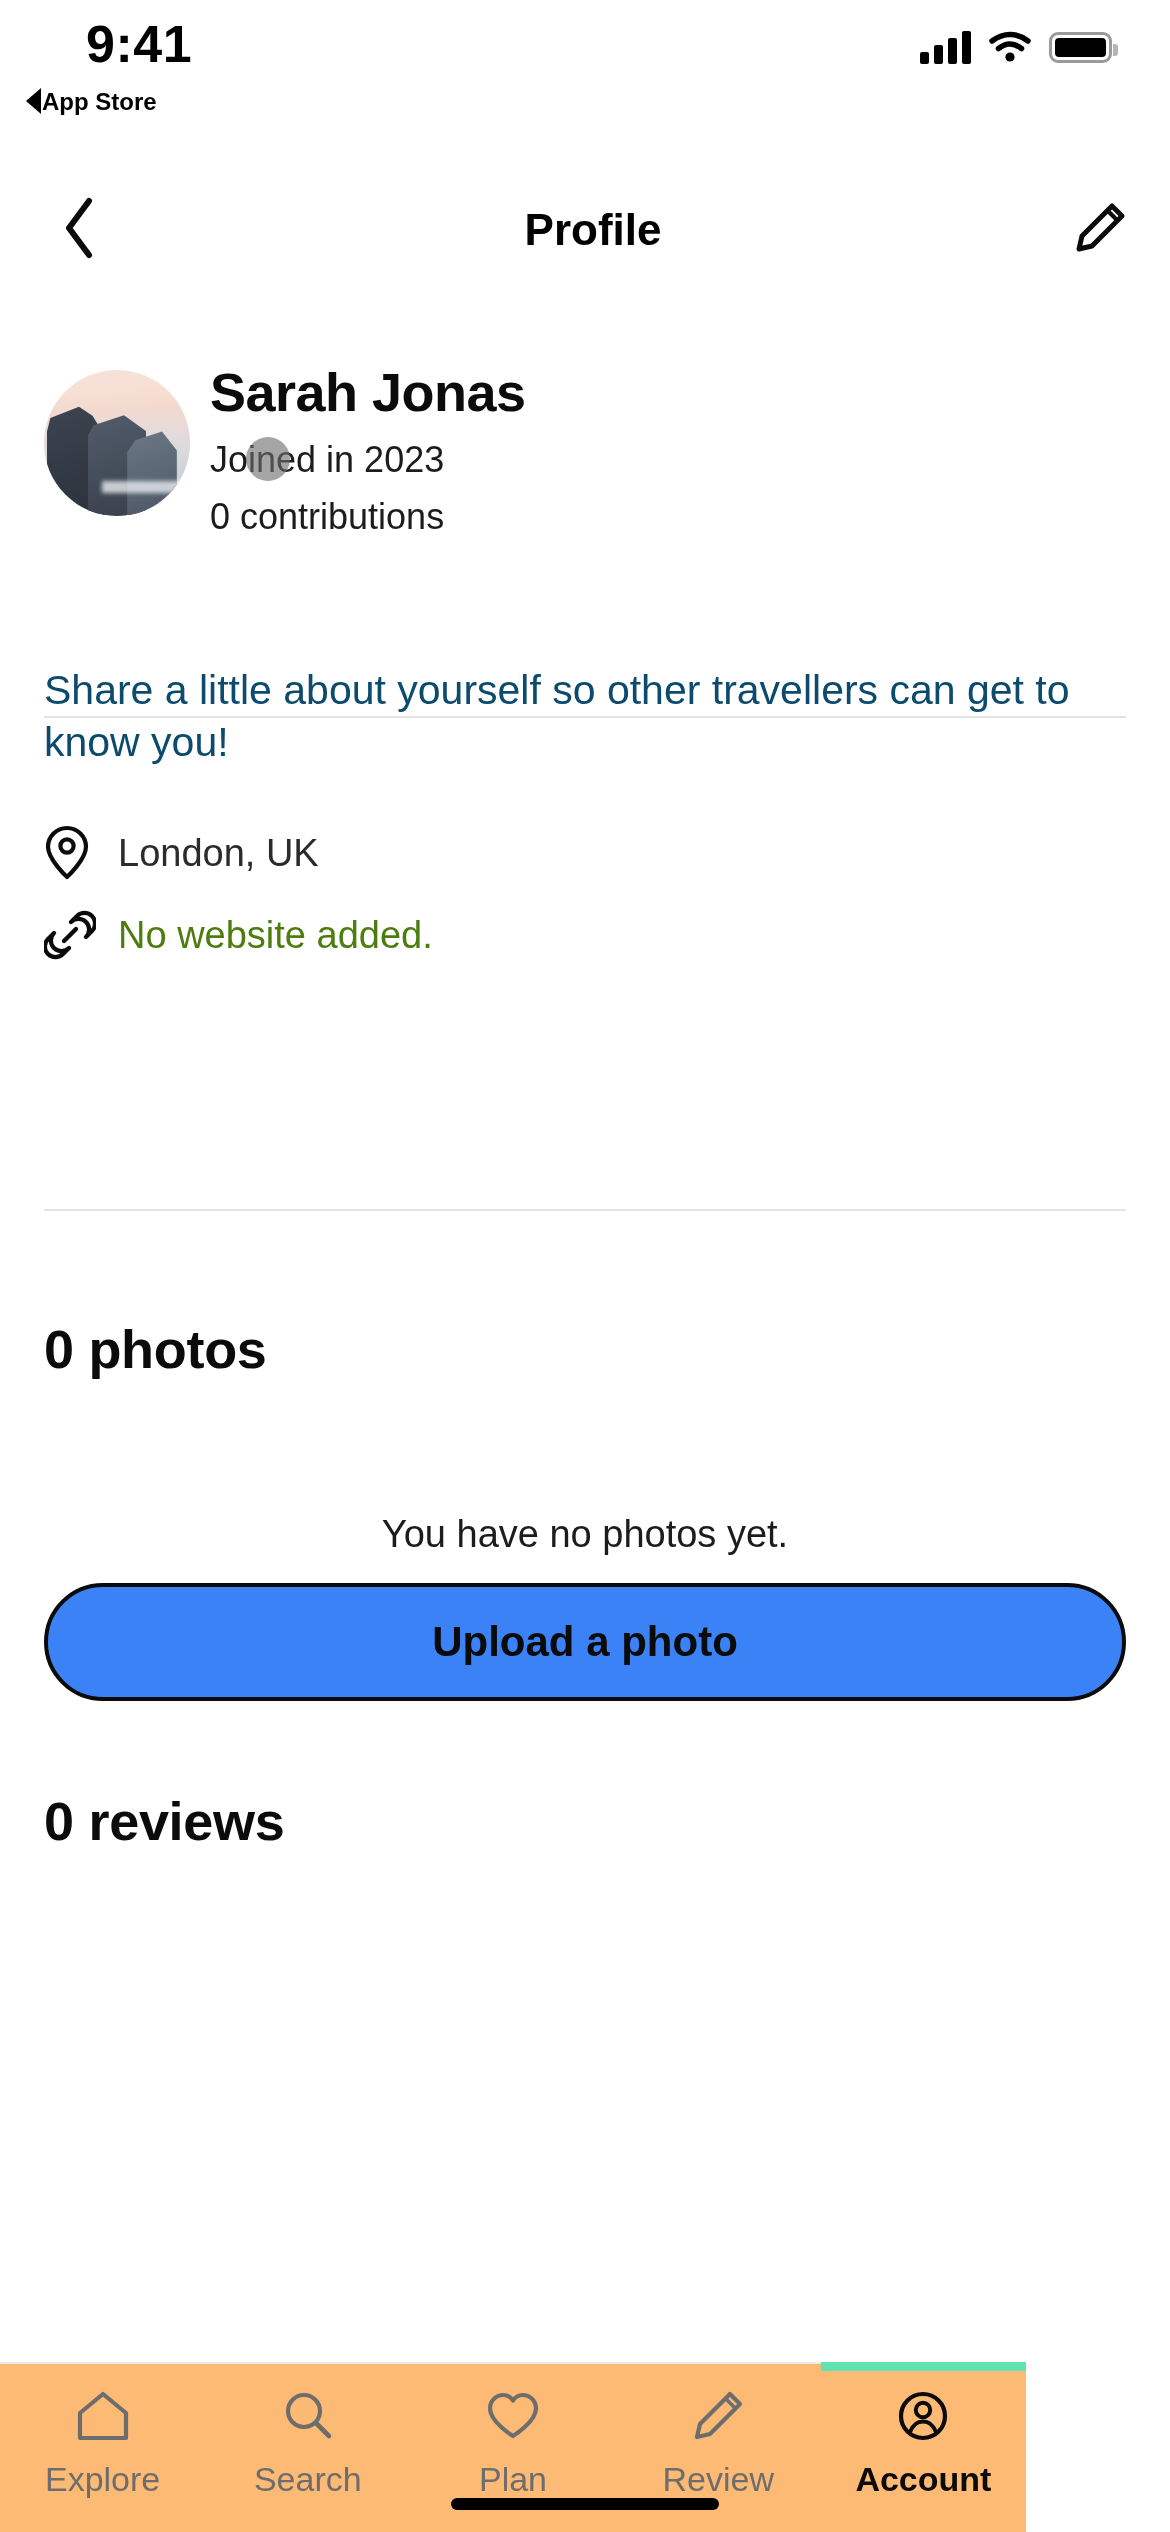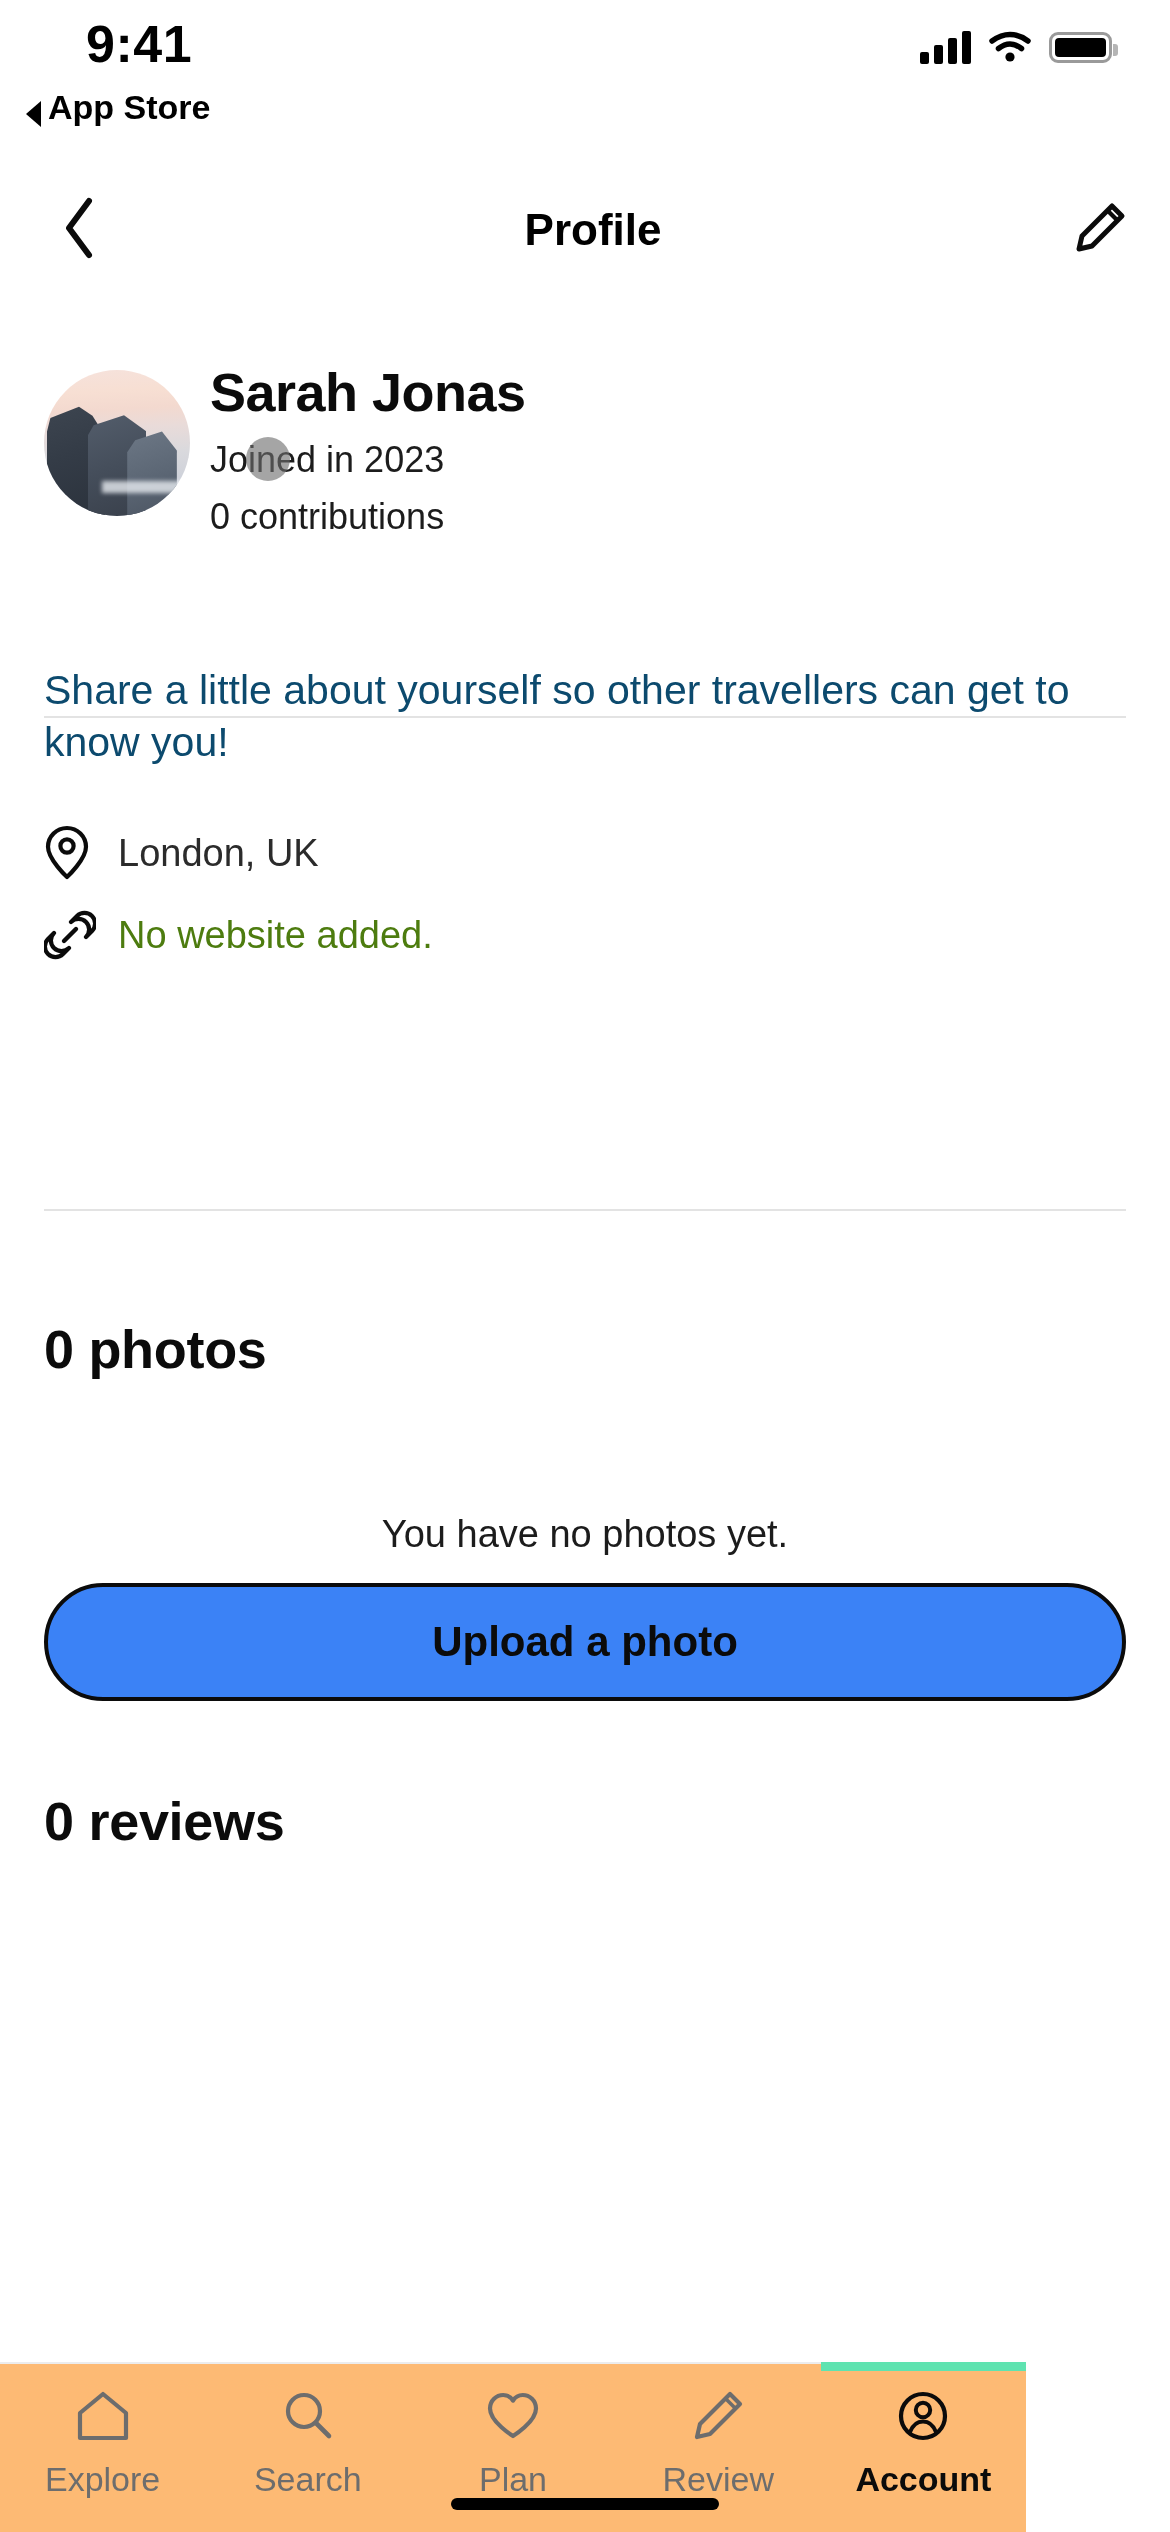--- a/index.html
+++ b/index.html
@@ -13,22 +13,22 @@
   .phone { position: relative; width: 1170px; height: 2532px; background: #fff; }
 
   
   .statusbar { position: absolute; top: 0; left: 0; width: 1170px; height: 150px; }
   .sb-time {
     position: absolute; left: 86px; top: 14px;
     font-size: 52px; font-weight: 700; color: #000; letter-spacing: 0.5px;
   }
   .sb-back {
     position: absolute; left: 26px; top: 88px;
-    font-size: 34px; font-weight: 600; color: #000;
-    display: flex; align-items: flex-end; gap: 7px;
+    font-size: 24px; font-weight: 600; color: #000;
+    display: flex; align-items: flex-start; gap: 1px;
   }
   .sb-back .tri {
     width: 0; height: 0; border-top: 13px solid transparent;
     border-bottom: 13px solid transparent; border-right: 15px solid #000;
   }
   .sb-right {
     position: absolute; right: 58px; top: 30px;
     display: flex; align-items: center; gap: 18px;
   }
   .bars { display: flex; align-items: flex-end; gap: 5px; height: 34px; }

